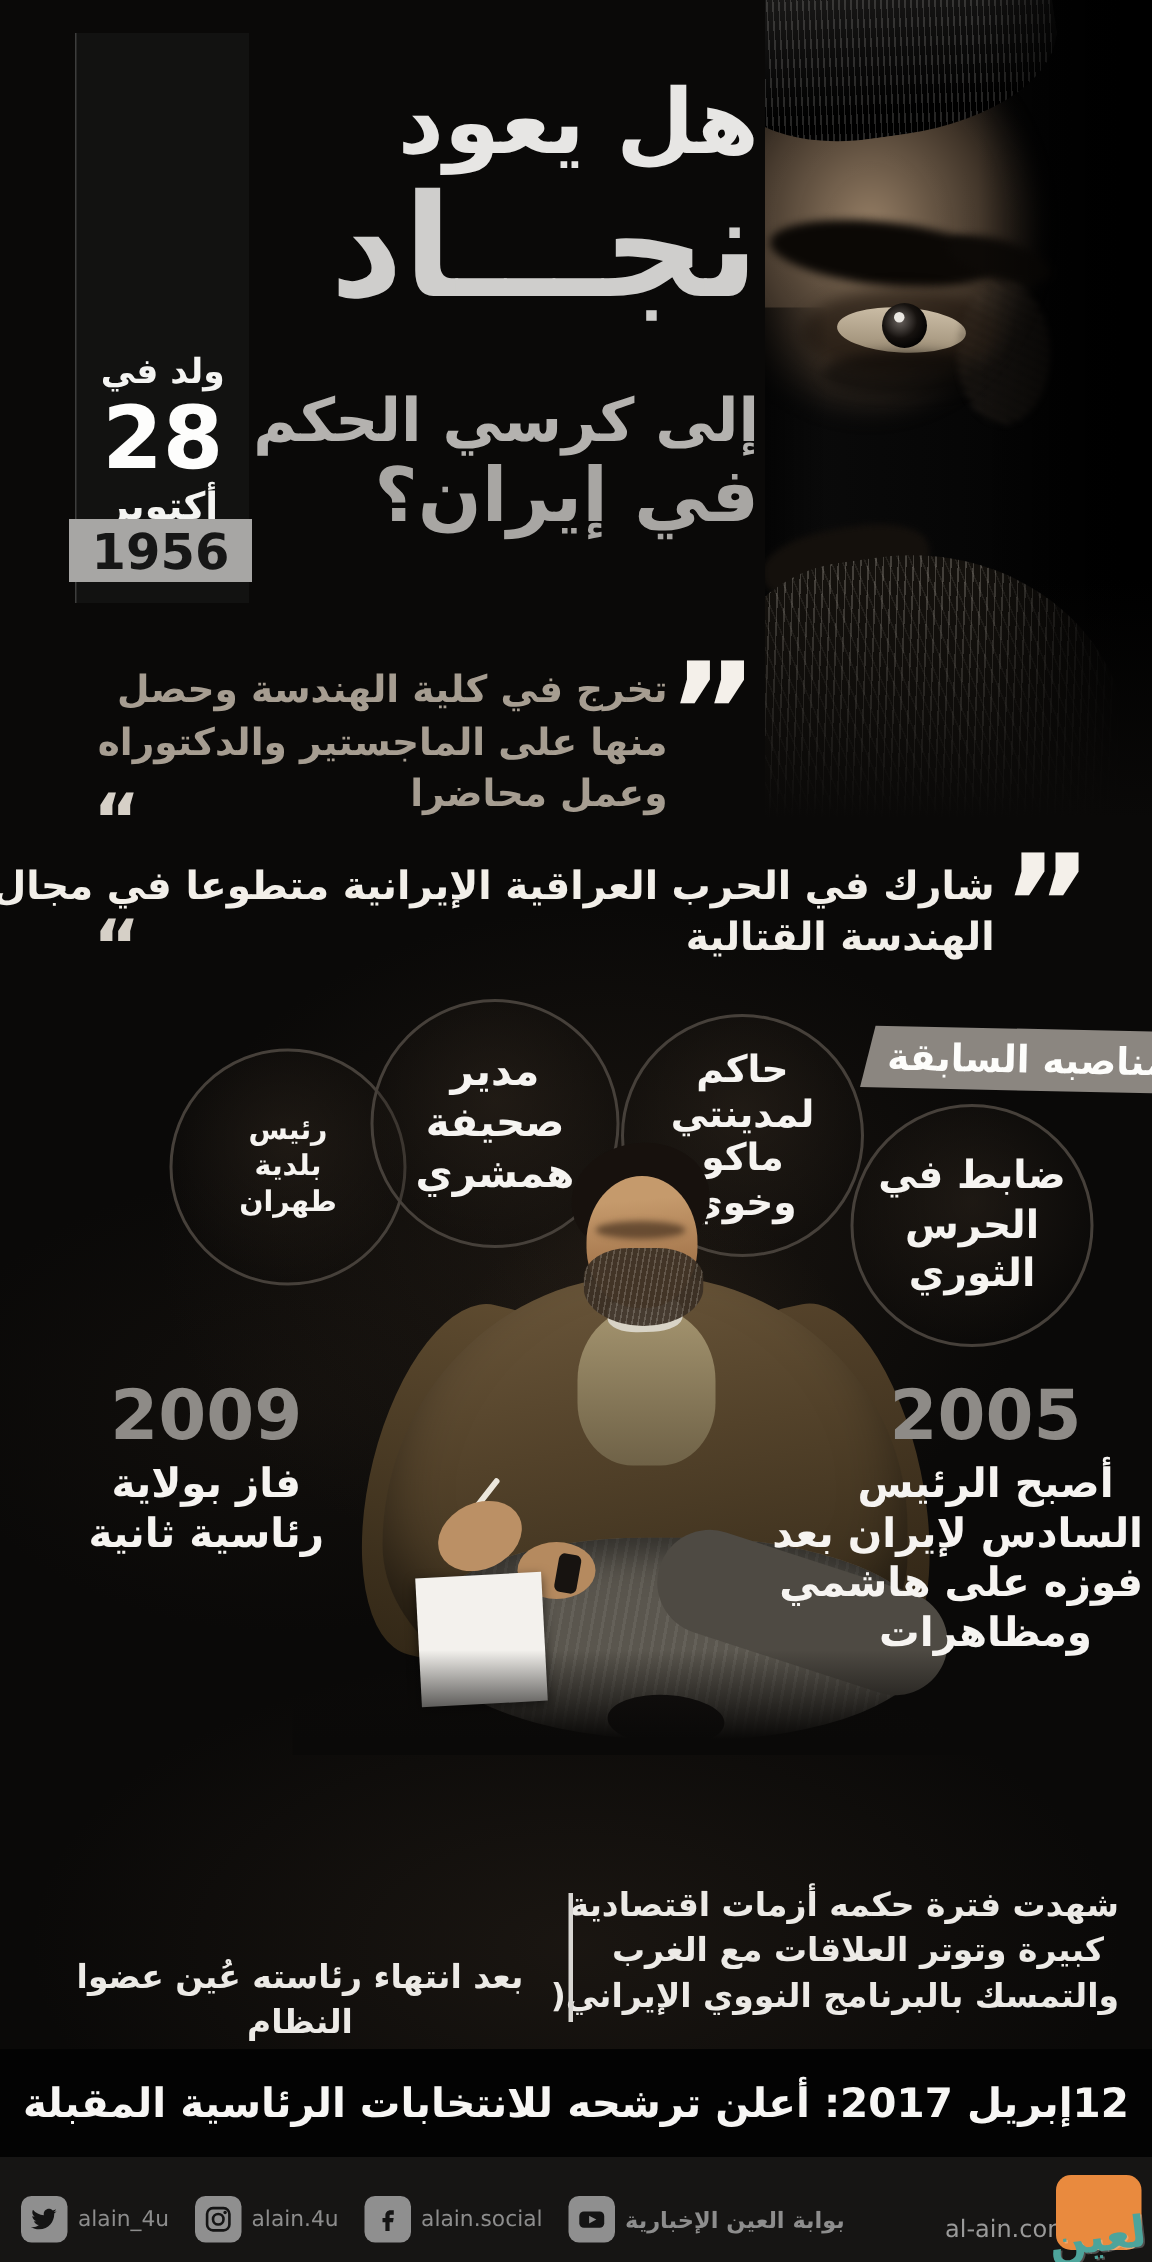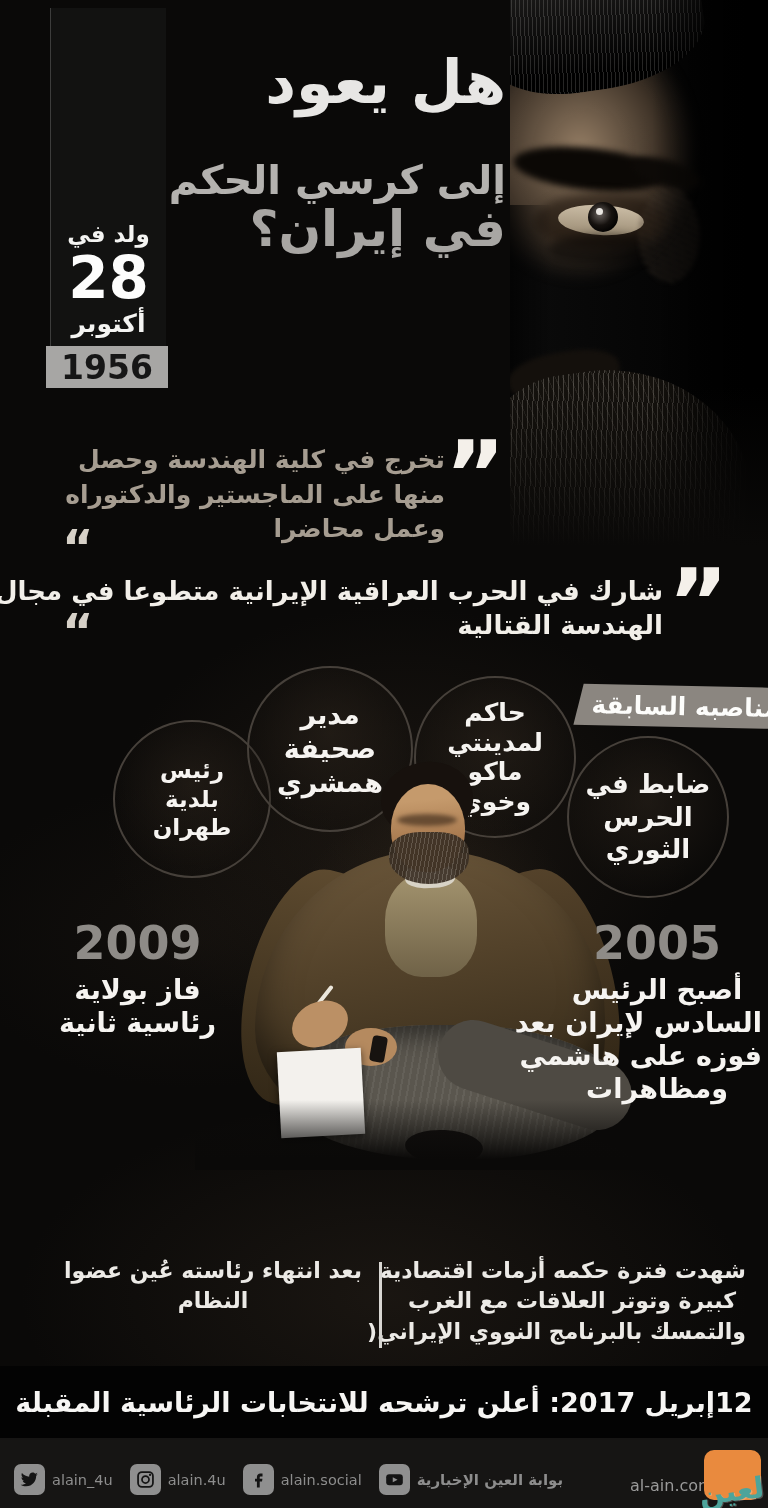--- a/index.html
+++ b/index.html
@@ -42,21 +42,21 @@
   .ph-mustache{left:-2px;top:352px;width:112px;height:46px;background:#14100c;border-radius:45%;transform:rotate(-10deg);filter:blur(2px);}
   .ph-lips{left:0;top:394px;width:62px;height:24px;background:#6b4038;border-radius:50%;transform:rotate(-8deg);filter:blur(1px);}
   .ph-beard{left:-22px;top:368px;width:262px;height:235px;transform:rotate(-8deg);
     border-radius:35% 60% 45% 50%;background-color:#14110d;
     background-image:repeating-linear-gradient(100deg, rgba(190,184,175,.28) 0 1px, transparent 1px 5px),
                      repeating-linear-gradient(75deg, rgba(120,115,108,.18) 0 1px, transparent 1px 7px);}
   .ph-darkright{left:0;top:0;width:100%;height:100%;background:linear-gradient(90deg, transparent 55%, #000 92%);}
   .ph-fade{left:0;top:0;width:100%;height:100%;background:linear-gradient(180deg, transparent 68%, #0a0908 96%);}
 
   
-  .birth-strip{left:50px;top:8px;width:116px;height:380px;background:#121211;border-left:1px solid #3d3d3c;
+  .birth-strip{left:50px;top:22px;width:116px;height:380px;background:#121211;border-left:1px solid #3d3d3c;
     display:flex;flex-direction:column;justify-content:flex-end;align-items:center;padding-bottom:50px;}
   .birth-label{color:#f4f4f2;font-size:23px;font-weight:bold;}
   .birth-day{color:#fdfdfc;font-size:58px;font-weight:bold;line-height:1;margin-top:2px;}
   .birth-month{color:#f4f4f2;font-size:25px;font-weight:bold;margin-top:2px;}
   .year-box{left:46px;top:346px;width:122px;height:42px;background:#a7a6a4;color:#161616;
     font-size:33px;font-weight:bold;display:flex;align-items:center;justify-content:center;}
 
   
   .title{left:150px;top:52px;width:356px;text-align:right;font-weight:bold;}
   .title-l1{font-size:60px;line-height:1.0;color:#e7e6e4;}
@@ -72,21 +72,21 @@
   .quote2-text{left:55px;top:575px;width:608px;text-align:right;color:#f2efe9;
     font-size:26px;font-weight:bold;line-height:1.3;}
 
   
   .tag{left:578px;top:686px;width:215px;height:41px;background:#8b8680;transform:skewX(-13deg) rotate(1.2deg);
     display:flex;align-items:center;justify-content:center;}
   .tag span{transform:skewX(13deg);color:#fdfdfb;font-size:25px;font-weight:bold;}
   .circle{border:2px solid #46403a;border-radius:50%;display:flex;flex-direction:column;
     align-items:center;justify-content:center;text-align:center;color:#f6f4f1;font-weight:bold;z-index:2;
     background:radial-gradient(circle at 50% 40%, rgba(44,36,28,.55), rgba(12,10,8,.15) 75%);}
-  .c1{left:113px;top:720px;width:158px;height:158px;font-size:23px;line-height:1.25;}
+  .c1{left:113px;top:699px;width:158px;height:158px;font-size:19px;line-height:1.25;}
   .c2{left:247px;top:666px;width:166px;height:166px;font-size:27px;line-height:1.25;}
   .c3{left:414px;top:676px;width:162px;height:162px;font-size:25px;line-height:1.18;}
   .c4{left:567px;top:736px;width:162px;height:162px;font-size:26px;line-height:1.25;}
 
   
   .figure{left:195px;top:740px;width:470px;height:428px;z-index:5;}
   .fg{position:absolute;}
   .fg-halo{left:30px;top:0;width:420px;height:420px;
     background:radial-gradient(50% 50% at 50% 50%, rgba(95,75,52,.25), transparent 72%);}
   .fg-arm-l{left:52px;top:128px;width:120px;height:240px;transform:rotate(14deg);
@@ -129,21 +129,21 @@
 
   
   .accusation{left:30px;top:1165px;width:708px;text-align:center;color:#f3f1ed;font-weight:bold;z-index:8;}
   .acc-l1{font-size:28px;line-height:1.25;}
   .acc-year{font-size:42px;vertical-align:-5px;padding:0 4px;}
   .acc-l2{font-size:28px;margin-top:6px;}
 
   
   .col{top:1256px;text-align:center;color:#eceae6;font-size:22px;font-weight:bold;line-height:1.38;z-index:8;}
   .col-right{left:398px;width:348px;}
-  .col-left{left:48px;width:330px;}
+  .col-left{left:35px;width:330px;margin-top:48px;}
   .col-divider{left:379px;top:1262px;width:3px;height:86px;background:#d8d6d2;z-index:8;}
 
   
   .banner{left:0;top:1366px;width:768px;height:72px;background:#030303;display:flex;align-items:center;justify-content:center;z-index:9;}
   .banner span{color:#f7f6f4;font-size:27px;font-weight:bold;}
 
   
   .footer{left:0;top:1438px;width:768px;height:70px;background:#161514;z-index:9;}
   .social-row{position:absolute;left:14px;top:26px;display:flex;align-items:center;}
   .social-item{display:flex;align-items:center;margin-right:17px;}
@@ -181,20 +181,21 @@
 
   <div class="abs birth-strip rtl">
     <div class="birth-label">ولد في</div>
     <div class="birth-day">28</div>
     <div class="birth-month">أكتوبر</div>
   </div>
   <div class="abs year-box">1956</div>
 
   <div class="abs title rtl">
     <div class="title-l1 nowrap">هل يعود</div>
+    <div class="title-l2 nowrap">نجـــاد</div>
     <div class="title-l3 nowrap">إلى كرسي الحكم</div>
     <div class="title-l4 nowrap">في إيران؟</div>
   </div>
 
   <div class="abs qmark" style="left:445px;top:448px;">”</div>
   <div class="abs quote1-text rtl">
     <div class="nowrap">تخرج في كلية الهندسة وحصل</div>
     <div class="nowrap">منها على الماجستير والدكتوراه</div>
     <div class="nowrap">وعمل محاضرا</div>
   </div>

